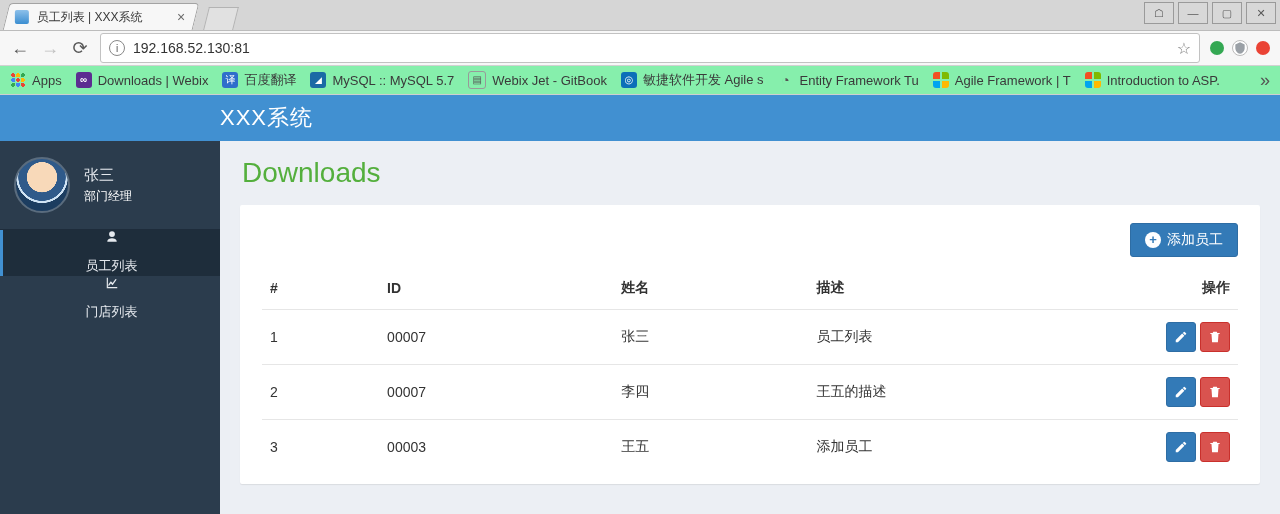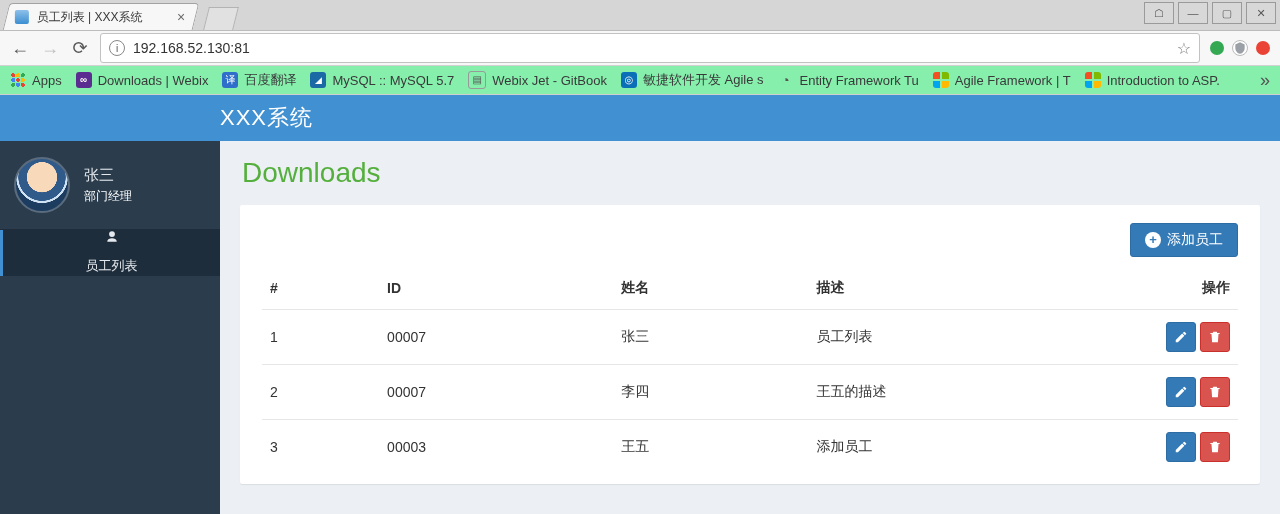--- a/index.html
+++ b/index.html
@@ -353,20 +353,29 @@
         </div>
       </div>
       <div class="menu-item active">
         <span class="menu-ico">
           <svg viewBox="0 0 24 24" width="14" height="14" fill="#e5e9ee">
               <path d="M12 12a5 5 0 1 0-5-5 5 5 0 0 0 5 5zm0 2c-4 0-8 2-8 5v1h16v-1c0-3-4-5-8-5z"></path>
             </svg>
         </span>
         <span>员工列表</span>
       </div>
+      <div class="menu-item">
+        <span class="menu-ico">
+          <svg viewBox="0 0 24 24" width="14" height="14" fill="#e5e9ee">
+              <path d="M3 3h2v18H3zM3 19h18v2H3z"></path>
+              <path d="M6 14l4-5 3 3 5-7 2 1-7 10-3-3-4 5z"></path>
+            </svg>
+        </span>
+        <span>门店列表</span>
+      </div>
     </aside>
 
     <main class="content">
       <h2 class="page-title">Downloads</h2>
 
       <div class="panel">
         <div class="panel-top">
           <button class="btn-primary">
             <span class="plus-circle">+</span>
             <span>添加员工</span>

